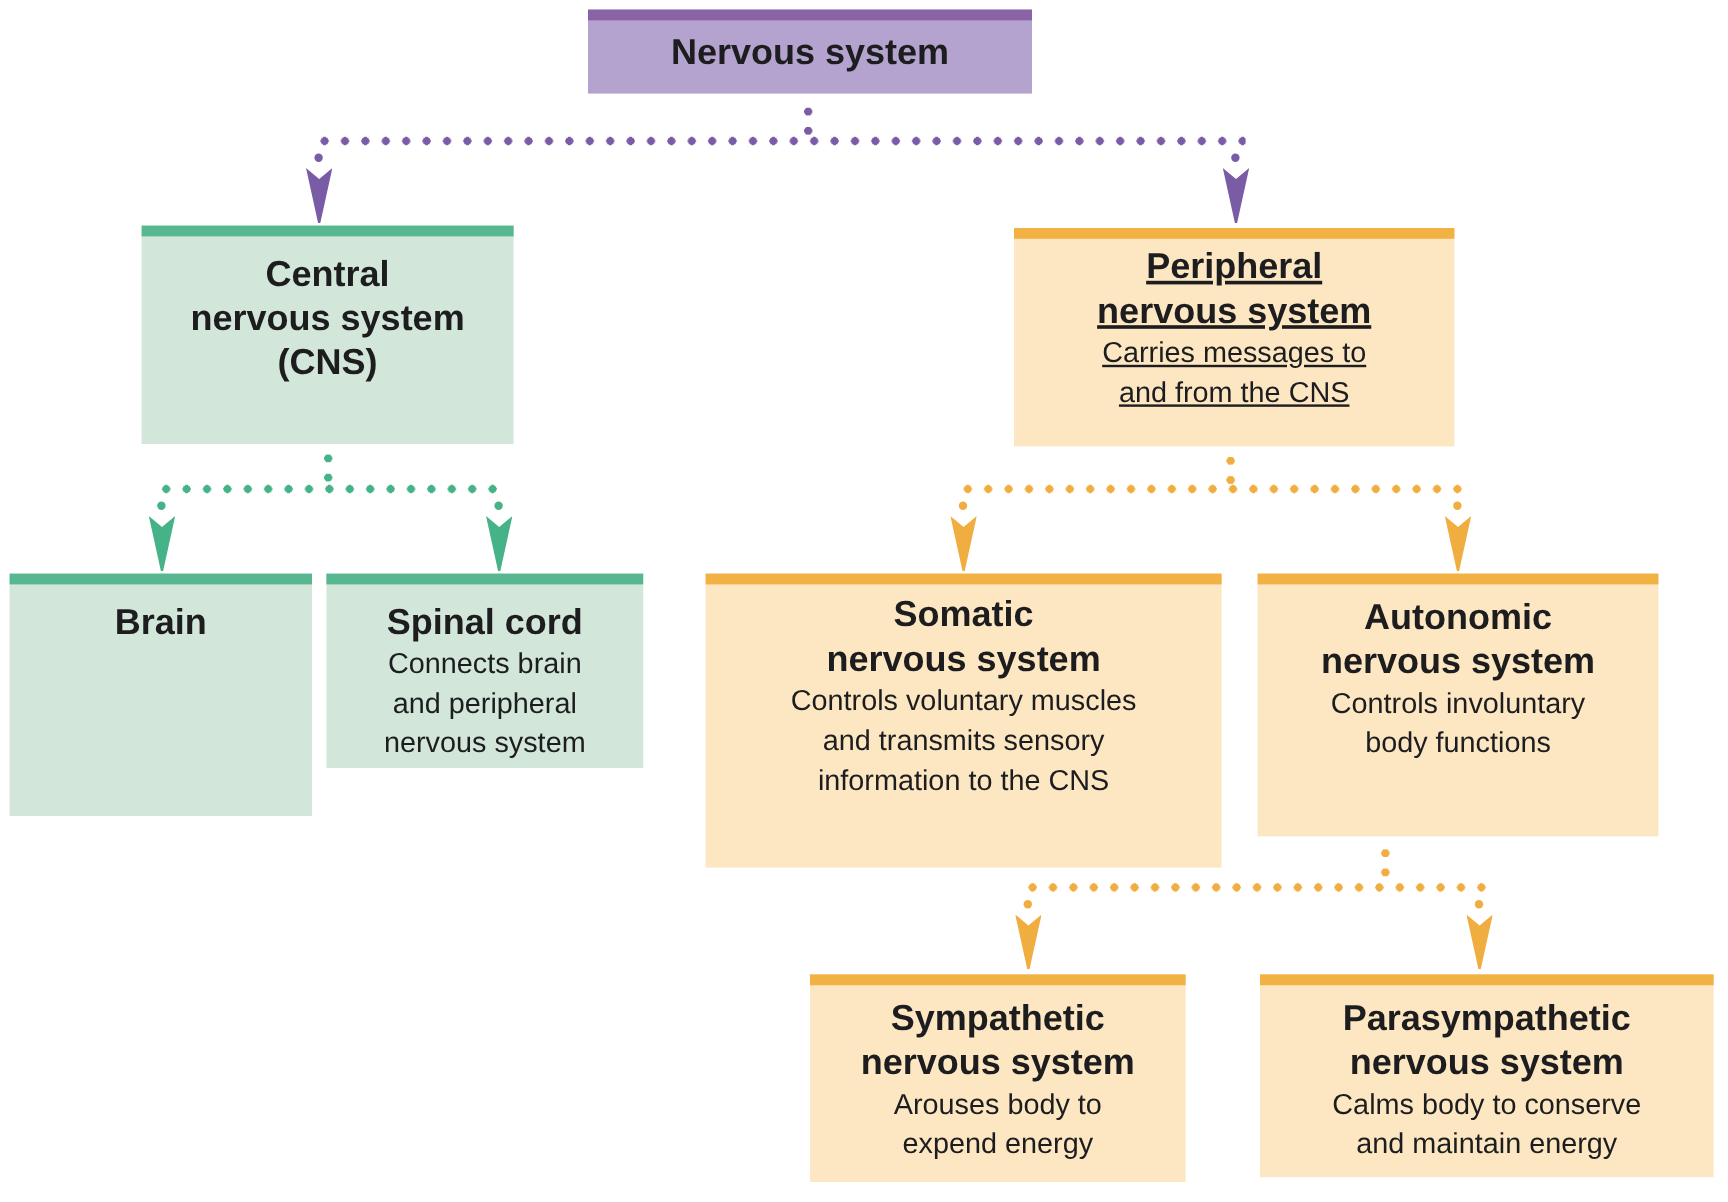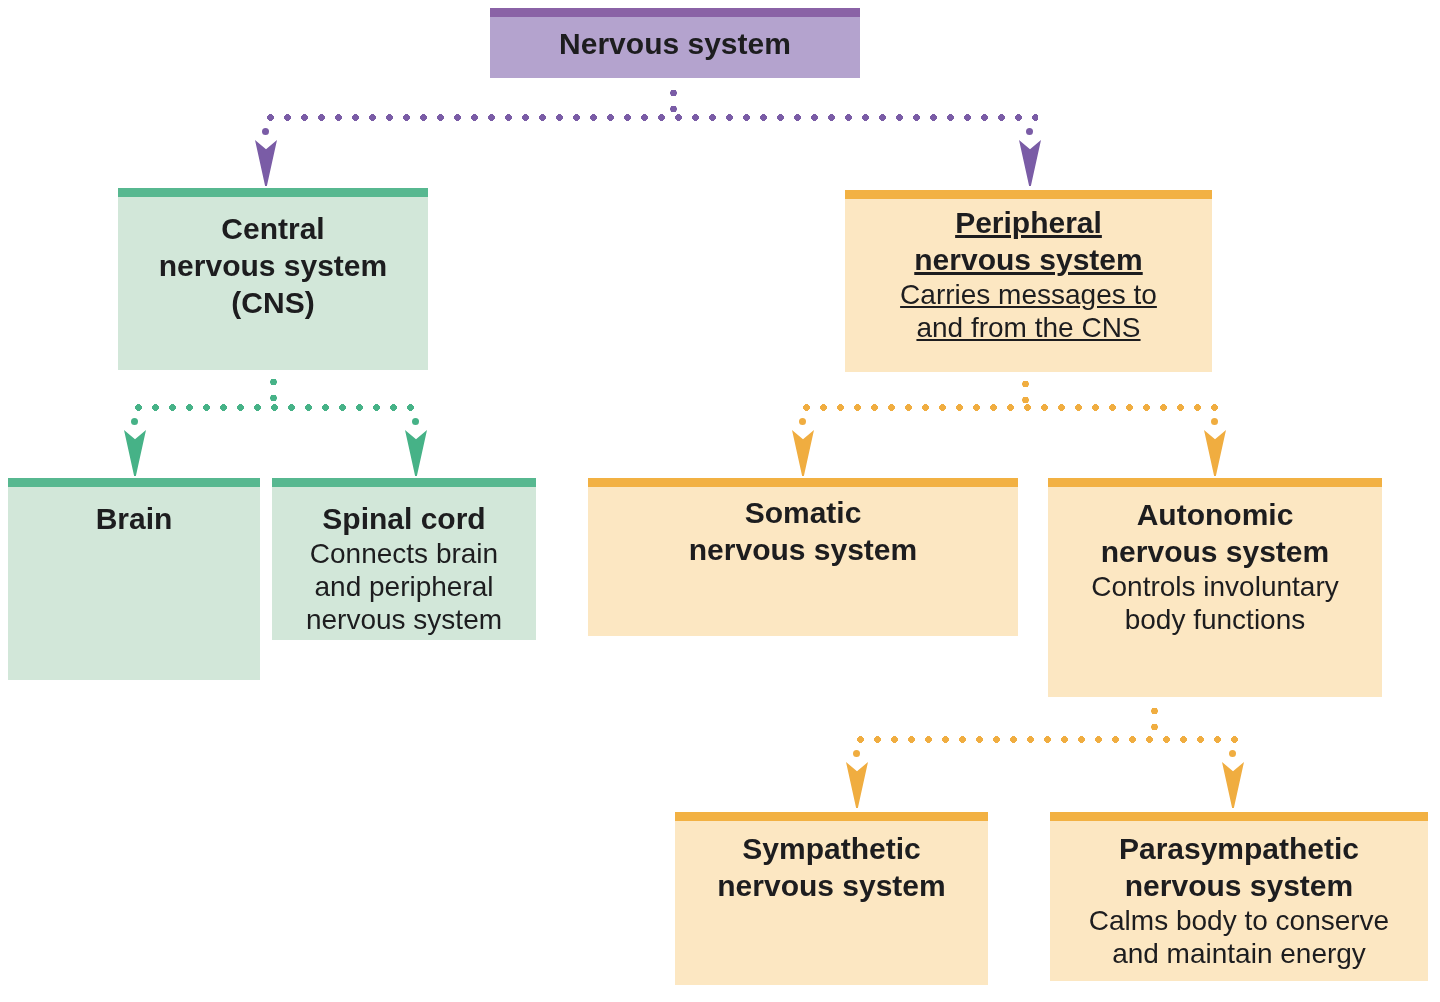--- a/index.html
+++ b/index.html
@@ -11,21 +11,21 @@
   *{margin:0;padding:0;box-sizing:border-box;}
   html,body{background:var(--bg);}
   body{font-family:"Liberation Sans","DejaVu Sans",sans-serif;color:var(--text-color);}
   .canvas{position:relative;width:1440px;height:1002px;background:var(--bg);overflow:hidden;}
 
   
   .node{position:absolute;text-align:center;}
   .node .bar{position:absolute;left:0;top:0;width:100%;height:9px;}
   .node .node-text{position:relative;padding-top:22px;}
   .node .title{font-weight:bold;font-size:30px;line-height:37px;white-space:pre-line;}
-  .node .desc{font-size:28px;line-height:33px;white-space:pre-line;}
+  .node .desc{font-size:24px;line-height:33px;white-space:pre-line;}
   .node.purple{background:var(--purple-fill);}
   .node.purple .bar{background:var(--purple-accent);}
   .node.green{background:var(--green-fill);}
   .node.green .bar{background:var(--green-accent);}
   .node.orange{background:var(--orange-fill);}
   .node.orange .bar{background:var(--orange-accent);}
   .node.root .node-text{padding-top:0;display:flex;align-items:center;justify-content:center;height:100%;}
 
   
   .c-purple{--c:var(--purple-dots);} .c-green{--c:var(--green-dots);} .c-orange{--c:var(--orange-dots);}
@@ -103,25 +103,28 @@
   <div class="node green" style="left:272px;top:478px;width:264px;height:162px;">
     <div class="bar"></div>
     <div class="node-text">
       <div class="title">Spinal cord</div>
       <div class="desc">Connects brain
 and peripheral
 nervous system</div>
     </div>
   </div>
 
-  <div class="node orange" style="left:588px;top:478px;width:430px;height:158px;">
+  <div class="node orange" style="left:588px;top:478px;width:430px;height:245px;">
     <div class="bar"></div>
     <div class="node-text" style="padding-top:16px;">
       <div class="title">Somatic
 nervous system</div>
+      <div class="desc">Controls voluntary muscles
+and transmits sensory
+information to the CNS</div>
     </div>
   </div>
 
   <div class="node orange" style="left:1048px;top:478px;width:334px;height:219px;">
     <div class="bar"></div>
     <div class="node-text" style="padding-top:18px;">
       <div class="title">Autonomic
 nervous system</div>
       <div class="desc">Controls involuntary
 body functions</div>
@@ -135,20 +138,22 @@
     <div class="arrow" style="left:846px;top:762px;"></div>
     <div class="dot" style="left:1229px;top:750px;"></div>
     <div class="arrow" style="left:1222px;top:762px;"></div>
   </div>
 
   <div class="node orange" style="left:675px;top:812px;width:313px;height:173px;">
     <div class="bar"></div>
     <div class="node-text" style="padding-top:18px;">
       <div class="title">Sympathetic
 nervous system</div>
+      <div class="desc">Arouses body to
+expend energy</div>
     </div>
   </div>
 
   <div class="node orange" style="left:1050px;top:812px;width:378px;height:169px;">
     <div class="bar"></div>
     <div class="node-text" style="padding-top:18px;">
       <div class="title">Parasympathetic
 nervous system</div>
       <div class="desc">Calms body to conserve
 and maintain energy</div>

